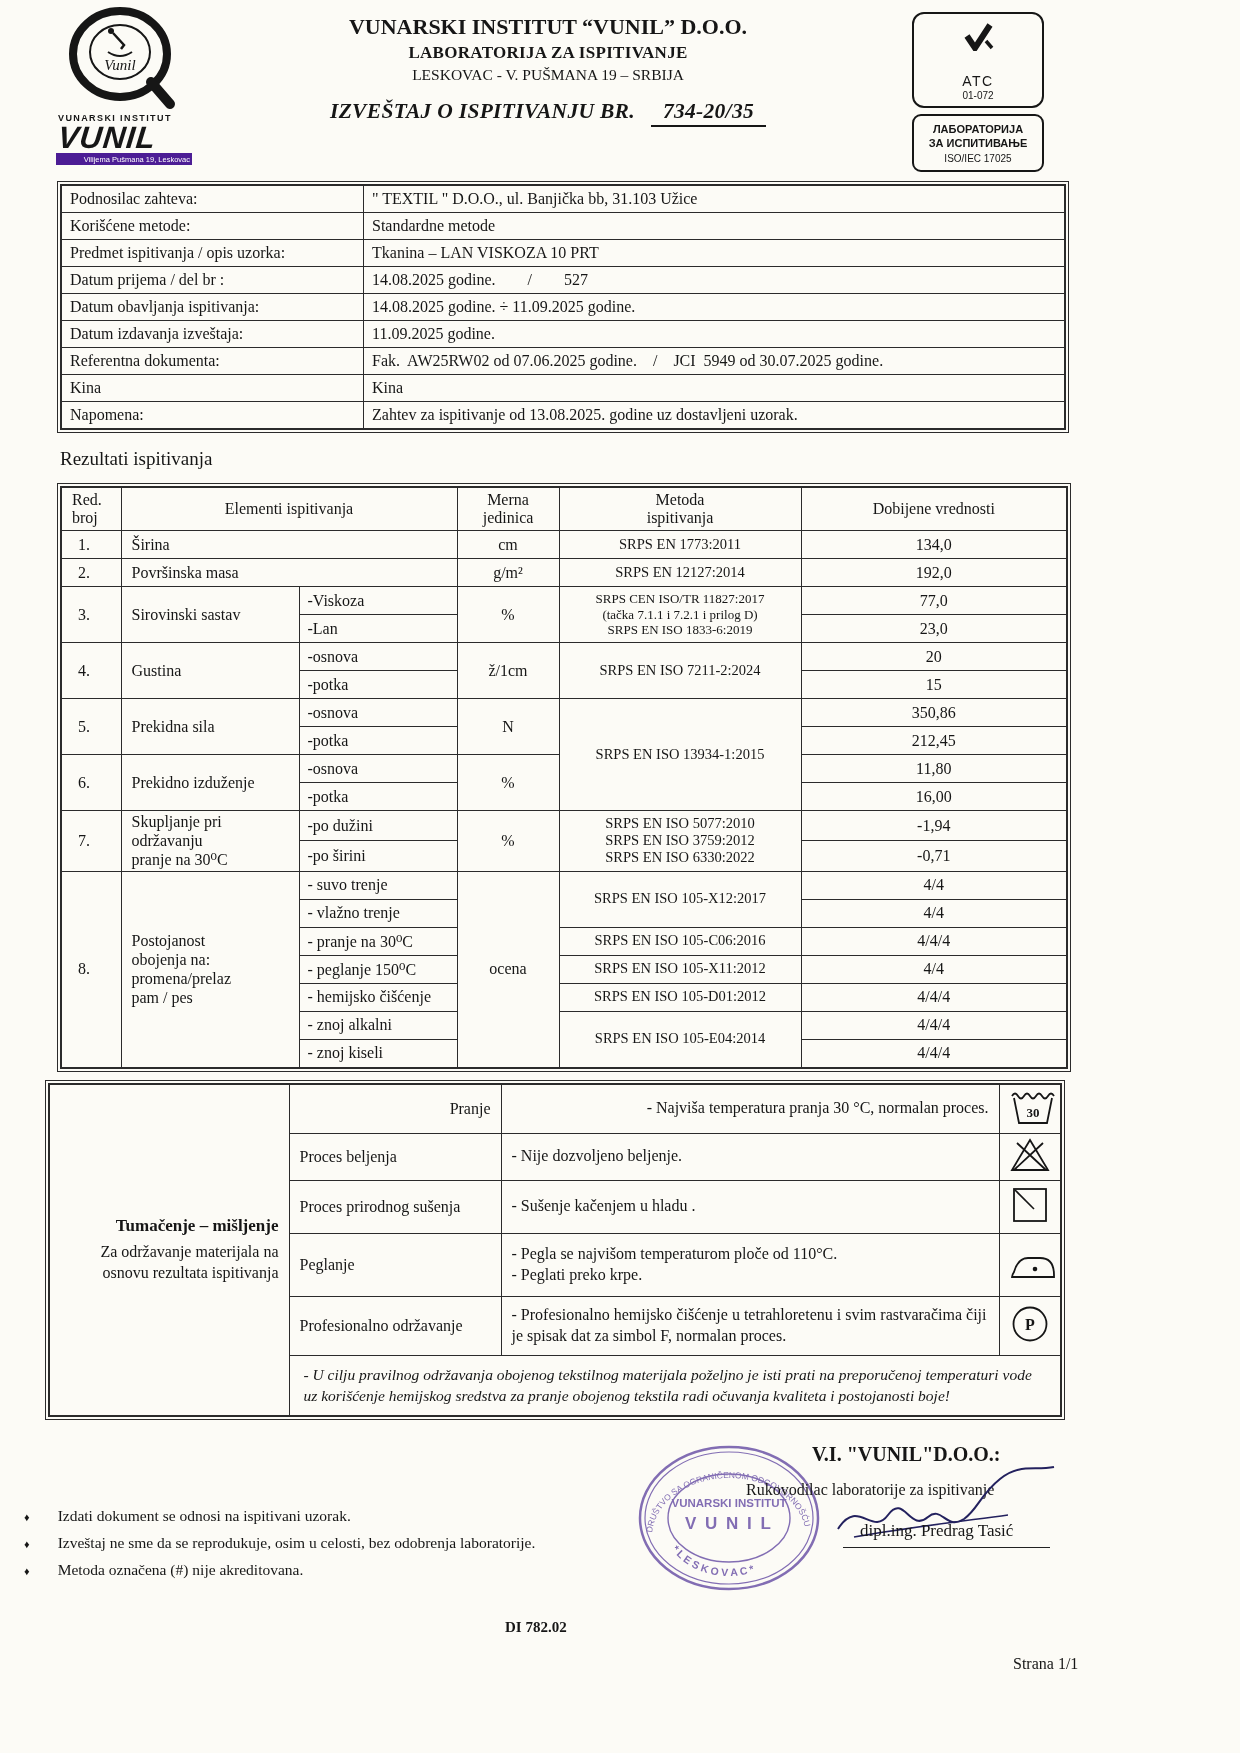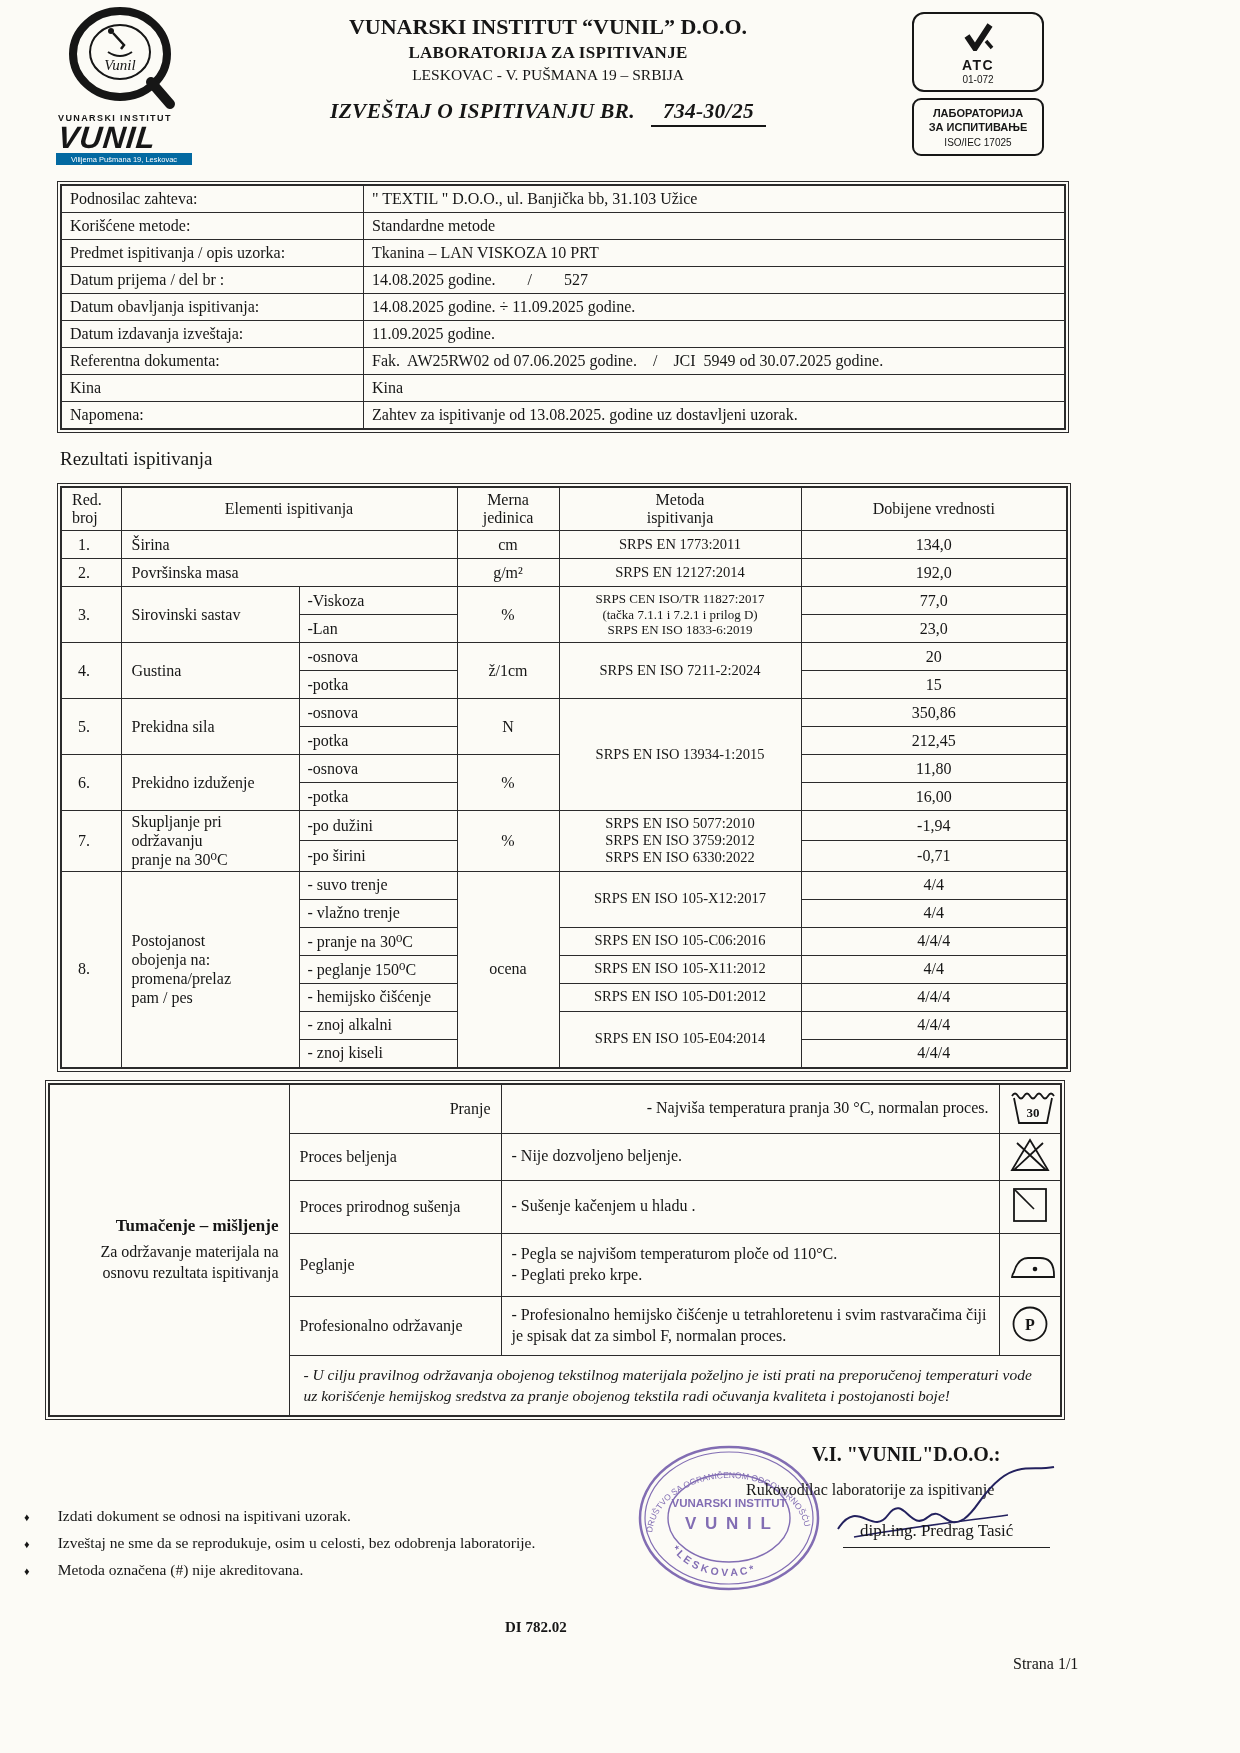--- a/index.html
+++ b/index.html
@@ -8,32 +8,32 @@
         font-family:"Liberation Serif","DejaVu Serif",serif;color:#161616;overflow:hidden;}
 
   
   .hdr{position:relative;height:184px;}
   .logo-block{position:absolute;left:56px;top:6px;width:170px;}
   .emblem{display:block;margin-left:10px;}
   .logo-top-text{font-family:"Liberation Sans","DejaVu Sans",sans-serif;font-size:9px;font-weight:bold;
                  letter-spacing:1.4px;margin-top:3px;padding-left:2px;}
   .wordmark{font-family:"Liberation Sans","DejaVu Sans",sans-serif;font-size:31px;font-weight:bold;
             font-style:italic;letter-spacing:1px;line-height:.95;transform:skewX(-6deg);padding-left:2px;}
-  .addr-strip{background:#0369a1;color:#fff;font-family:"Liberation Sans",sans-serif;font-size:7.5px;
-              padding:1.5px 2px;text-align:center;width:132px;margin-top:1px;}
+  .addr-strip{background:#4c1d95;color:#fff;font-family:"Liberation Sans",sans-serif;font-size:7.5px;
+              padding:1.5px 2px;text-align:right;width:132px;margin-top:1px;}
   .hdr-center{position:absolute;left:262px;top:14px;width:572px;text-align:center;}
   .inst-name{font-size:22px;font-weight:bold;}
   .lab-name{font-size:17px;font-weight:bold;margin-top:3px;letter-spacing:.3px;}
   .addr{font-size:15.5px;margin-top:3px;}
   .tel{font-size:15.5px;margin-top:1px;}
   .report-line{margin-top:15px;font-size:21.5px;font-weight:bold;font-style:italic;letter-spacing:.3px;}
   .report-num{display:inline-block;margin-left:16px;padding:0 12px 1px;border-bottom:2.5px solid #161616;}
   .atc-block{position:absolute;left:912px;top:12px;width:132px;font-family:"Liberation Sans","DejaVu Sans",sans-serif;}
   .atc-box{border:2.5px solid #161616;border-radius:12px;text-align:center;padding:7px 4px 5px;}
-  .atc-name{font-weight:bold;font-size:14px;letter-spacing:1.5px;margin-top:2px;}
+  .atc-name{font-weight:normal;font-size:14px;letter-spacing:1.5px;margin-top:18px;}
   .atc-code{font-size:10px;margin-top:1px;}
   .atc-box2{border:2px solid #161616;border-radius:9px;margin-top:6px;text-align:center;padding:6px 2px;}
   .atc-l{font-size:11px;font-weight:bold;line-height:1.3;}
   .atc-iso{font-size:10px;margin-top:2px;}
 
   
   table{border-collapse:collapse;table-layout:fixed;}
   .tframe{border:2px solid #2b2b2b;outline:1px solid #2b2b2b;outline-offset:2px;background:#fcfbf6;}
   .info{margin:0 0 0 60px;width:1006px;}
   .info td{border:1px solid #2b2b2b;font-size:16px;padding:1px 8px 2px;height:23px;overflow:hidden;}
@@ -102,21 +102,21 @@
       <div class="logo-top-text">VUNARSKI INSTITUT</div>
       <div class="wordmark">VUNIL</div>
       <div class="addr-strip">Vilijema Pušmana 19, Leskovac</div>
     </div>
 
     <div class="hdr-center">
       <div class="inst-name">VUNARSKI INSTITUT “VUNIL” D.O.O.</div>
       <div class="lab-name">LABORATORIJA ZA ISPITIVANJE</div>
       <div class="addr">LESKOVAC - V. PUŠMANA 19 – SRBIJA</div>
       <div class="report-line">
-        <span>IZVEŠTAJ O ISPITIVANJU BR.</span><span class="report-num">734-30/25</span>
+        <span>IZVEŠTAJ O ISPITIVANJU BR.</span><span class="report-num">734-20/35</span>
       </div>
     </div>
 
     <div class="atc-block">
       <div class="atc-box">
         <svg width="36" height="30" viewBox="0 0 36 30">
           <path d="M7 15 L15 27 L30 4" fill="none" stroke="#161616" stroke-width="6"></path>
           <path d="M26 20 L32 27" stroke="#161616" stroke-width="3.5"></path>
         </svg>
         <div class="atc-name">ATC</div>

